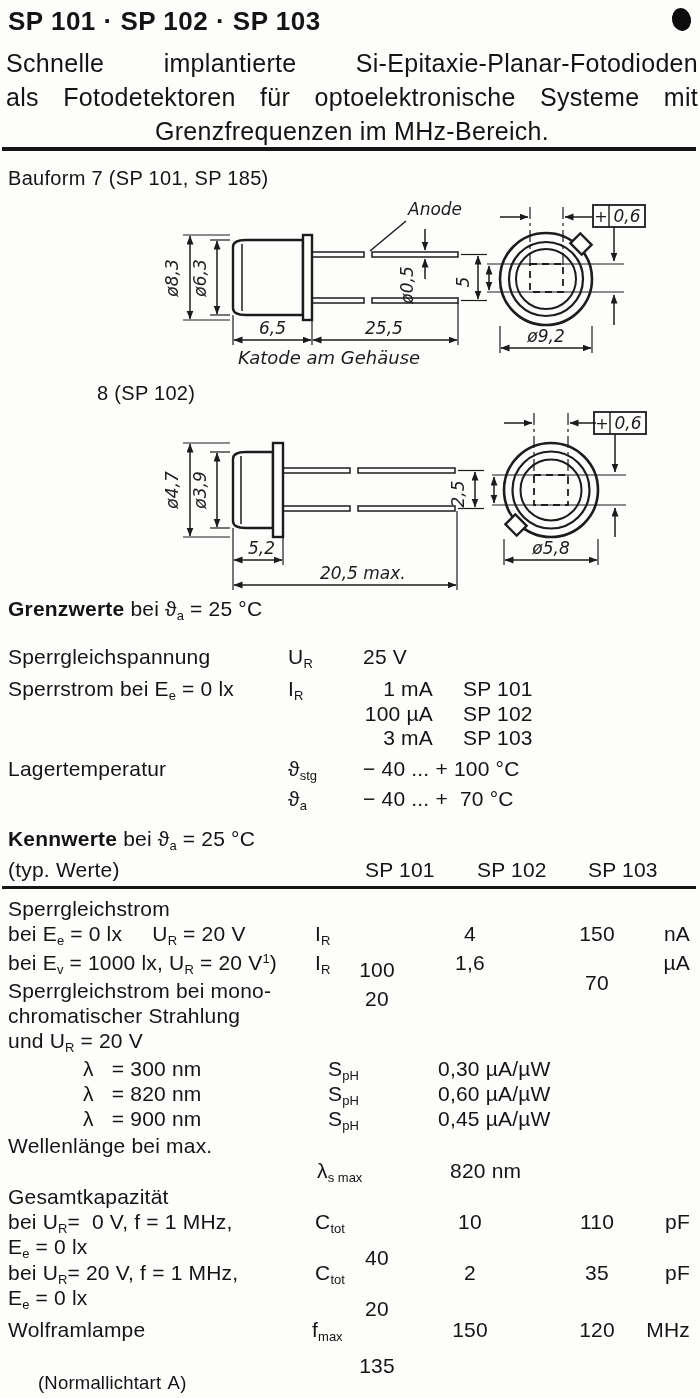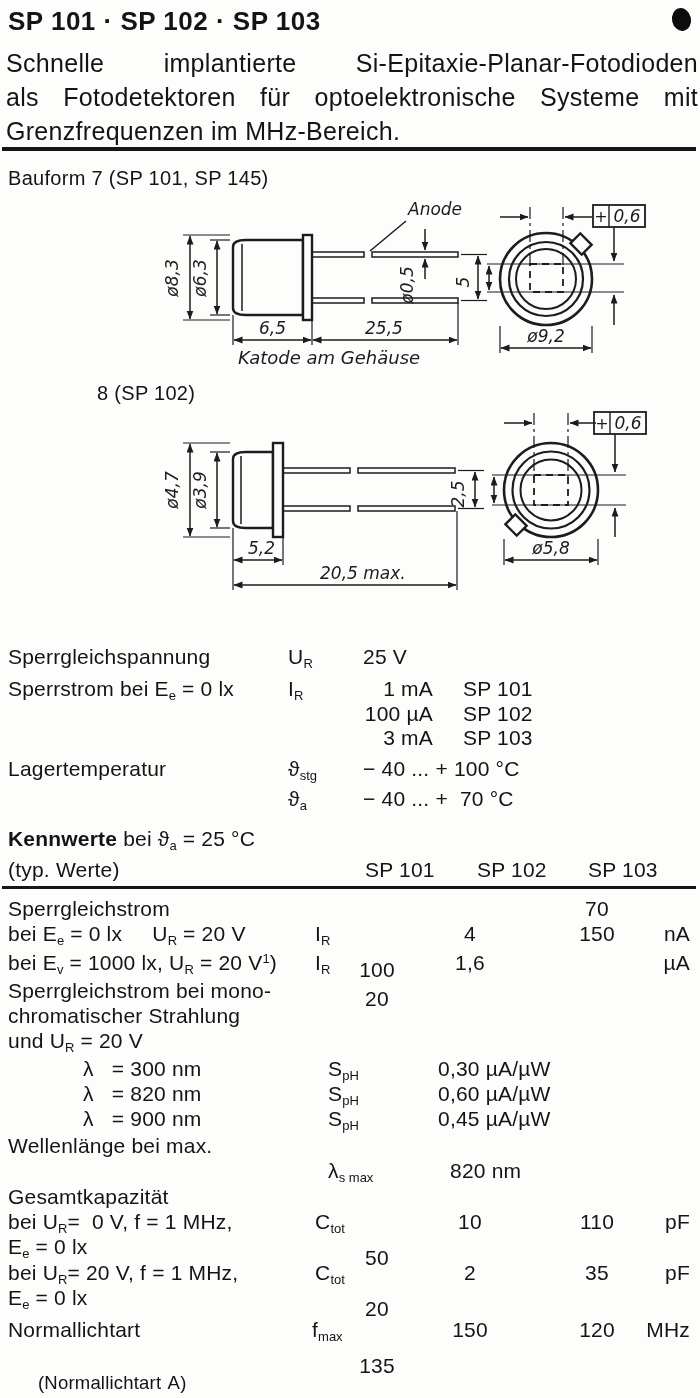--- a/index.html
+++ b/index.html
@@ -2,21 +2,21 @@
 <html><head>
 <meta charset="utf-8">
 <style>
   html,body{margin:0;padding:0;background:#888;}
   #page{position:relative;width:700px;height:1398px;background:#fdfdfc;color:#141414;
         font-family:"Liberation Sans",sans-serif;overflow:hidden;margin:0 auto;}
   .abs{position:absolute;white-space:pre;line-height:1.15;}
   .t{font-size:21px;letter-spacing:.2px;}
   .b{font-weight:bold;}
   .title{font-size:26px;font-weight:bold;letter-spacing:.5px;}
-  .desc{font-size:25px;letter-spacing:.3px;width:692px;line-height:34px;}
+  .desc{font-size:25px;letter-spacing:.3px;width:692px;line-height:34px;text-align:center;}
   .just{text-align:justify;text-align-last:justify;}
   .bau{font-size:20px;letter-spacing:.3px;}
   .rule{position:absolute;left:2px;width:694px;background:#161616;}
   .sb{font-size:13px;vertical-align:-4px;letter-spacing:0;}
   .sp{font-size:13px;vertical-align:7px;letter-spacing:0;}
   .gs{left:288px;}  
   .gv{left:363px;}  
   .lv{left:345px;width:88px;text-align:right;} 
   .ld{left:463px;}  
   .ts{left:315px;}  
@@ -40,21 +40,21 @@
 
 <div id="page">
 
   <div class="abs title" style="left:8px;top:7px">SP 101 · SP 102 · SP 103</div>
   <div class="dot"></div>
   <div class="abs desc just" style="left:6px;top:80px">als Fotodetektoren für optoelektronische Systeme mit</div>
   <div class="abs desc just" style="left:6px;top:46px">Schnelle implantierte Si-Epitaxie-Planar-Fotodioden</div>
   <div class="abs desc" style="left:6px;top:114px">Grenzfrequenzen im MHz-Bereich.</div>
   <div class="rule" style="top:147px;height:4px"></div>
 
-  <div class="abs bau" style="left:8px;top:167px">Bauform 7 (SP 101, SP 145)</div>
+  <div class="abs bau" style="left:8px;top:167px">Bauform 7 (SP 101, SP 185)</div>
 
   <svg style="top:193px" width="700" height="185" viewBox="0 0 700 185">
     <defs>
       <marker id="ar" orient="auto-start-reverse" markerUnits="userSpaceOnUse" markerWidth="10" markerHeight="8" refX="8.5" refY="3.5">
         <path d="M0,0 L9,3.5 L0,7 Z" fill="#1c1c1c"></path>
       </marker>
     </defs>
 
     <path class="ln body" d="M303 47 L246 47 Q233 47 233 54 L233 115 Q233 122 246 122 L303 122 Z"></path>
     <line class="ln thin" x1="242" y1="51" x2="242" y2="118"></line>
@@ -176,20 +176,21 @@
     <text x="602" y="36" text-anchor="middle" style="font-style:normal;font-size:16px">+</text>
     <text x="628" y="36" text-anchor="middle">0,6</text>
     <line class="ln dim" x1="615" y1="41" x2="615" y2="79" marker-end="url(#ar)"></line>
     <line class="ln dim" x1="615" y1="144" x2="615" y2="115" marker-end="url(#ar)"></line>
     <line class="ln xt" x1="504" y1="146" x2="504" y2="172"></line>
     <line class="ln xt" x1="598" y1="146" x2="598" y2="172"></line>
     <line class="ln dim" x1="505" y1="167" x2="597" y2="167" marker-start="url(#ar)" marker-end="url(#ar)"></line>
     <text x="551" y="161" text-anchor="middle">ø5,8</text>
   </svg>
 
+  <div class="abs t" style="left:8px;top:597px"><span class="b">Grenzwerte</span><span> bei ϑ</span><span class="sb">a</span><span> = 25 °C</span></div>
 
   <div class="abs t" style="left:8px;top:645px">Sperrgleichspannung</div>
   <div class="abs t gs" style="top:645px"><span>U</span><span class="sb">R</span></div>
   <div class="abs t gv" style="top:645px">25 V</div>
 
   <div class="abs t" style="left:8px;top:677px"><span>Sperrstrom bei E</span><span class="sb">e</span><span> = 0 lx</span></div>
   <div class="abs t gs" style="top:677px"><span>I</span><span class="sb">R</span></div>
   <div class="abs t lv" style="top:677px">1 mA</div>
   <div class="abs t ld" style="top:677px">SP 101</div>
   <div class="abs t lv" style="top:702px">100 µA</div>
@@ -218,60 +219,60 @@
   <div class="abs t ts" style="top:922px"><span>I</span><span class="sb">R</span></div>
   <div class="abs t c1" style="top:922px">100</div>
   <div class="abs t c2" style="top:922px">4</div>
   <div class="abs t c3" style="top:922px">150</div>
   <div class="abs t cu" style="top:922px">nA</div>
 
   <div class="abs t" style="left:8px;top:951px"><span>bei E</span><span class="sb">v</span><span> = 1000 lx, U</span><span class="sb">R</span><span> = 20 V</span><span class="sp">1</span><span>)</span></div>
   <div class="abs t ts" style="top:951px"><span>I</span><span class="sb">R</span></div>
   <div class="abs t c1" style="top:951px">20</div>
   <div class="abs t c2" style="top:951px">1,6</div>
-  <div class="abs t c3" style="top:897px">70</div>
+  <div class="abs t c3" style="top:971px">70</div>
   <div class="abs t cu" style="top:951px">µA</div>
 
   <div class="abs t" style="left:8px;top:979px">Sperrgleichstrom bei mono-</div>
   <div class="abs t" style="left:8px;top:1004px">chromatischer Strahlung</div>
   <div class="abs t" style="left:8px;top:1029px"><span>und U</span><span class="sb">R</span><span> = 20 V</span></div>
 
   <div class="abs t" style="left:83px;top:1057px">λ   = 300 nm</div>
   <div class="abs t" style="left:328px;top:1057px"><span>S</span><span class="sb">pH</span></div>
   <div class="abs t" style="left:438px;top:1057px">0,30 µA/µW</div>
   <div class="abs t" style="left:83px;top:1082px">λ   = 820 nm</div>
   <div class="abs t" style="left:328px;top:1082px"><span>S</span><span class="sb">pH</span></div>
   <div class="abs t" style="left:438px;top:1082px">0,60 µA/µW</div>
   <div class="abs t" style="left:83px;top:1107px">λ   = 900 nm</div>
   <div class="abs t" style="left:328px;top:1107px"><span>S</span><span class="sb">pH</span></div>
   <div class="abs t" style="left:438px;top:1107px">0,45 µA/µW</div>
 
   <div class="abs t" style="left:8px;top:1134px">Wellenlänge bei max.</div>
-  <div class="abs t" style="left:328px;top:1159px"><span>λ</span><span class="sb">s max</span></div>
+  <div class="abs t" style="left:317px;top:1159px"><span>λ</span><span class="sb">s max</span></div>
   <div class="abs t" style="left:450px;top:1159px">820 nm</div>
 
   <div class="abs t" style="left:8px;top:1185px">Gesamtkapazität</div>
 
   <div class="abs t" style="left:8px;top:1210px"><span>bei U</span><span class="sb">R</span><span>=  0 V, f = 1 MHz,</span></div>
   <div class="abs t ts" style="top:1210px"><span>C</span><span class="sb">tot</span></div>
-  <div class="abs t c1" style="top:1210px">50</div>
+  <div class="abs t c1" style="top:1210px">40</div>
   <div class="abs t c2" style="top:1210px">10</div>
   <div class="abs t c3" style="top:1210px">110</div>
   <div class="abs t cu" style="top:1210px">pF</div>
   <div class="abs t" style="left:8px;top:1235px"><span>E</span><span class="sb">e</span><span> = 0 lx</span></div>
 
   <div class="abs t" style="left:8px;top:1261px"><span>bei U</span><span class="sb">R</span><span>= 20 V, f = 1 MHz,</span></div>
   <div class="abs t ts" style="top:1261px"><span>C</span><span class="sb">tot</span></div>
   <div class="abs t c1" style="top:1261px">20</div>
   <div class="abs t c2" style="top:1261px">2</div>
   <div class="abs t c3" style="top:1261px">35</div>
   <div class="abs t cu" style="top:1261px">pF</div>
   <div class="abs t" style="left:8px;top:1286px"><span>E</span><span class="sb">e</span><span> = 0 lx</span></div>
 
-  <div class="abs t" style="left:8px;top:1318px">Normallichtart</div>
+  <div class="abs t" style="left:8px;top:1318px">Wolframlampe</div>
   <div class="abs t" style="left:312px;top:1318px"><span>f</span><span class="sb">max</span></div>
   <div class="abs t c1" style="top:1318px">135</div>
   <div class="abs t c2" style="top:1318px">150</div>
   <div class="abs t c3" style="top:1318px">120</div>
   <div class="abs t cu" style="top:1318px">MHz</div>
 
   <div class="abs fn" style="left:38px;top:1372px">(Normallichtart A)</div>
 
 </div>
 

